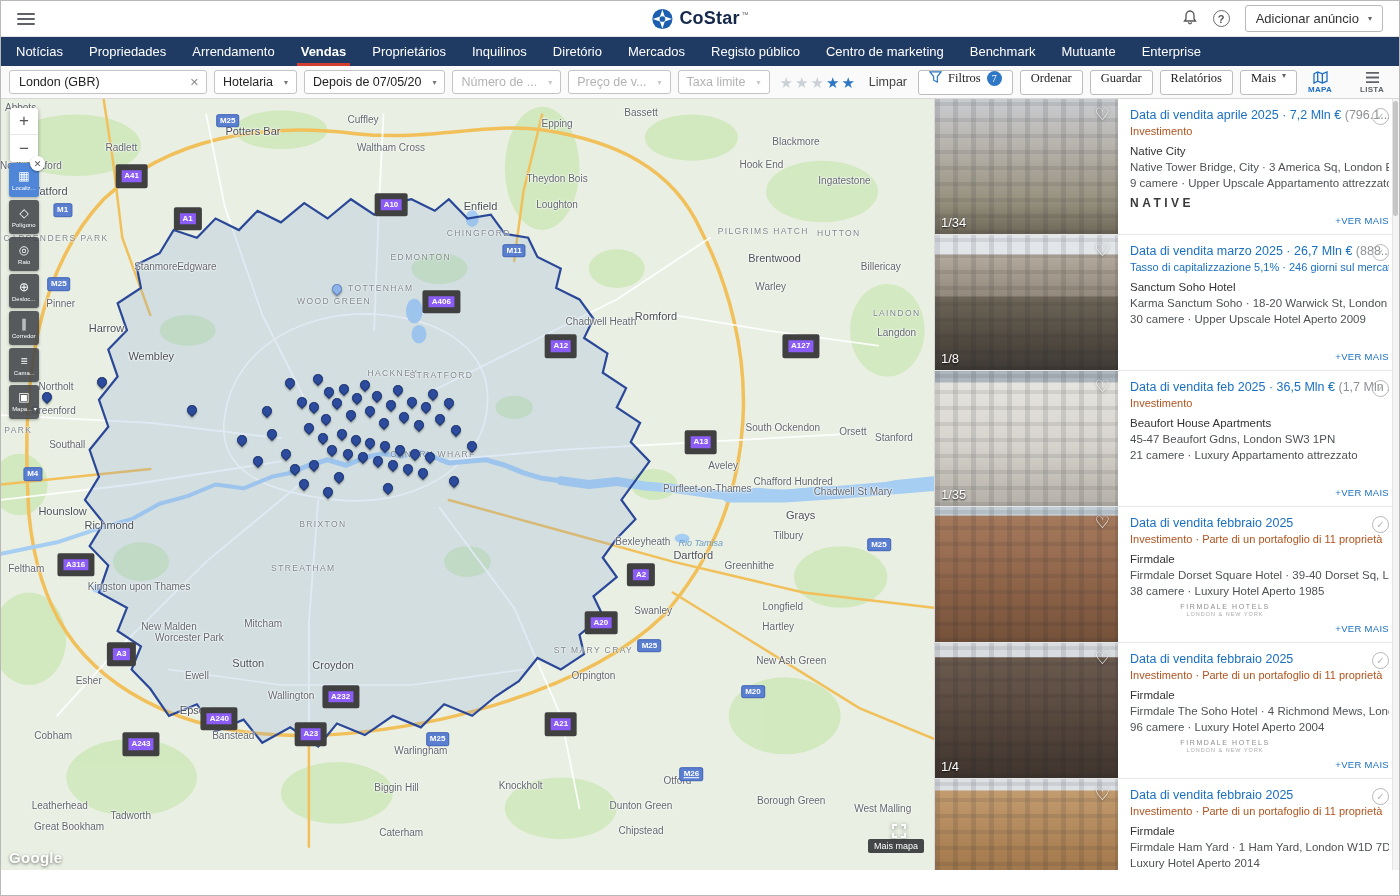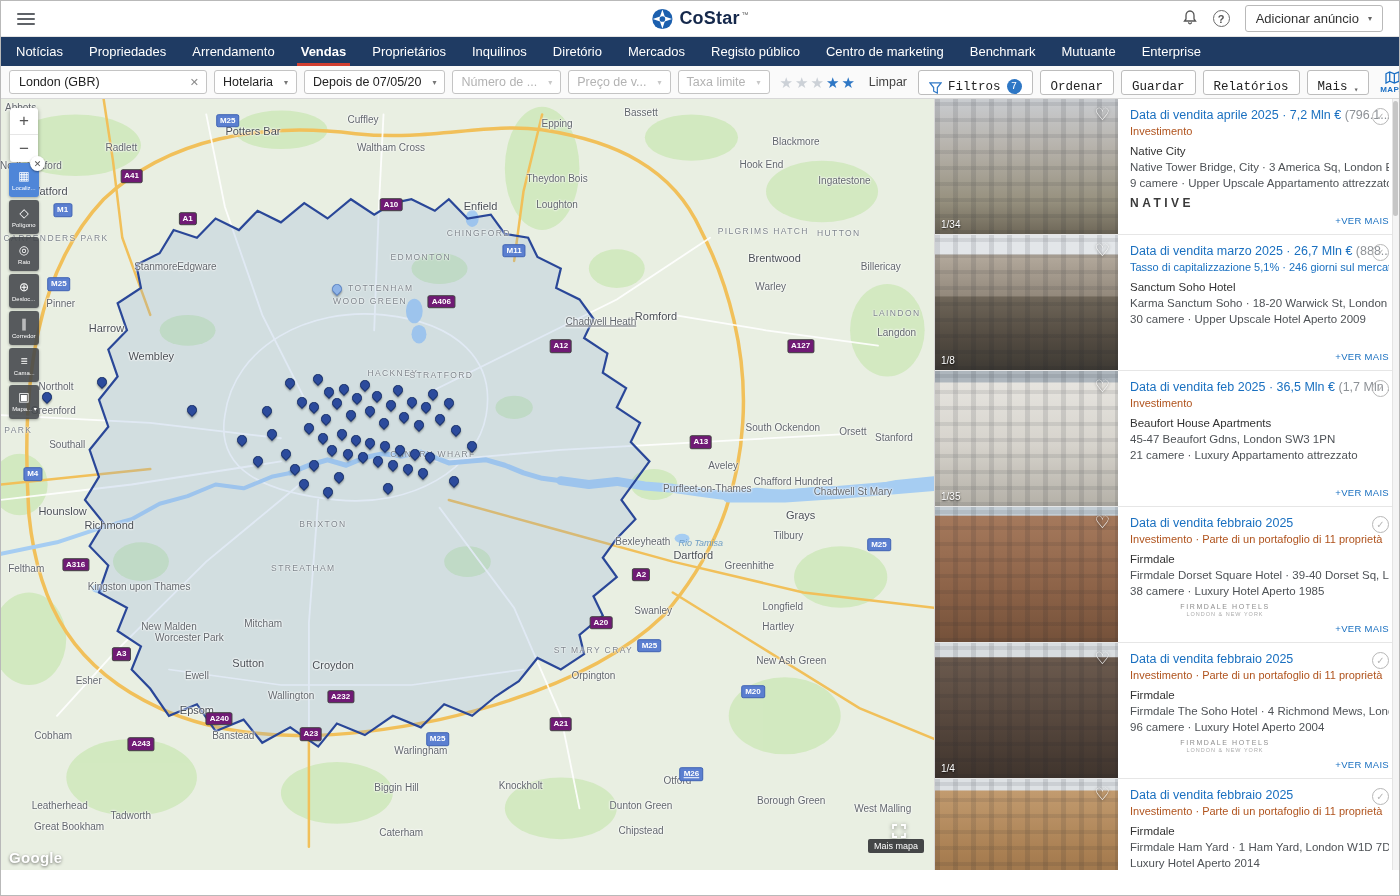--- a/index.html
+++ b/index.html
@@ -40,42 +40,42 @@
   .searchbox input{border:0;outline:0;flex:1;min-width:0;font-size:12.5px;color:#222;font-family:inherit;background:transparent}
   .clear-x{color:#8b8b8b;font-size:11px;cursor:pointer}
   .dd{height:24px;background:#fff;border:1px solid #c4c4c4;border-radius:3px;display:flex;align-items:center;padding:0 8px;gap:11px;font-size:12.5px;color:#222;cursor:pointer;white-space:nowrap}
   .dd.disabled{color:#b3b3b3}
   .dd .caret{font-size:8px;color:#777}
   .dd.disabled .caret{color:#c8c8c8}
   .stars{display:flex;gap:2px;font-size:15px;color:#ccd1d7;align-items:center;padding:0 3px;cursor:pointer}
   .star{line-height:1}
   .star.on{color:#2e77c5}
   .limpar{font-size:12.5px;color:#444;margin:0 4px;cursor:pointer;text-decoration:none}
-  .btn{height:25px;background:#fff;border:1px solid #bdbdbd;border-radius:3px;font-size:12.5px;color:#222;padding:0 10px;display:flex;align-items:flex-end;gap:6px;font-family:Liberation Mono, monospace;cursor:pointer;white-space:nowrap}
+  .btn{height:25px;background:#fff;border:1px solid #bdbdbd;border-radius:3px;font-size:12.5px;color:#222;padding:0 10px;display:flex;align-items:flex-start;gap:6px;font-family:Liberation Serif, serif;cursor:pointer;white-space:nowrap}
   .badge{background:#2e77c5;color:#fff;border-radius:50%;width:15px;height:15px;font-size:10px;display:flex;align-items:center;justify-content:center}
   .views{margin-left:auto;display:flex;align-items:flex-start;gap:20px;padding-right:6px}
   .view{display:flex;flex-direction:column;align-items:center;gap:1px;color:#5f6368;cursor:pointer;min-width:32px}
   .view.active{color:#1a6fc4}
   .vlabel{font-size:8px;font-weight:bold;letter-spacing:.3px}
   .vicon svg{display:block}
 
   
   .main{display:flex;height:771px;position:relative}
   .map{width:933px;height:100%;position:relative;background:#e9efe2;overflow:hidden;flex:none}
   .map-svg{position:absolute;inset:0;width:100%;height:100%}
   .maplayers{position:absolute;inset:0}
 
   .mlb{position:absolute;transform:translate(-50%,-50%);white-space:nowrap;pointer-events:none;z-index:3}
   .mlb.t{font-size:10px;color:#62676d;text-shadow:0 0 2px #fff,0 0 2px #fff,0 0 3px #fff}
   .mlb.T{font-size:11px;color:#4a4f55;text-shadow:0 0 2px #fff,0 0 2px #fff,0 0 3px #fff}
   .mlb.d{font-size:8.5px;letter-spacing:1.4px;color:#7e858c;text-shadow:0 0 2px #fff,0 0 2px #fff}
   .mlb.w{font-size:9px;font-style:italic;color:#6f9dc4;text-shadow:none}
   .shield{position:absolute;transform:translate(-50%,-50%);font-size:8px;font-weight:bold;color:#fff;padding:1px 3px;border-radius:2px;line-height:1.2;z-index:3;pointer-events:none}
   .shield.m{background:#5b7fd0;border:1px solid #3f63b4}
-  .shield.a{background:#701a75;border:1px solid #404040}
+  .shield.a{background:#8b5cf6;border:6px solid #404040}
 
   .pin{position:absolute;width:10px;height:10px;background:#2c4b9c;border:1px solid #18316d;border-radius:50% 50% 0 50%;transform:translate(-50%,-90%) rotate(45deg);box-shadow:1px 1px 2px rgba(0,0,0,.35);z-index:4;cursor:pointer}
   .pin.light{background:#8fb4e8;border-color:#5d85c5}
 
   .zoomctl{position:absolute;left:9px;top:9px;width:28px;background:#fff;border-radius:3px;box-shadow:0 1px 4px rgba(0,0,0,.35);overflow:hidden;z-index:6}
   .zbtn{height:27px;display:flex;align-items:center;justify-content:center;font-size:17px;color:#565656;cursor:pointer}
   .zbtn:first-child{border-bottom:1px solid #e6e6e6}
   .tool-x{position:absolute;left:29px;top:57px;width:15px;height:15px;border-radius:50%;background:#fff;box-shadow:0 1px 2px rgba(0,0,0,.4);font-size:9px;color:#555;display:flex;align-items:center;justify-content:center;z-index:7;cursor:pointer}
   .tools{position:absolute;left:8px;top:64px;display:flex;flex-direction:column;gap:3px;z-index:6}
   .tool{width:30px;height:34px;background:rgba(66,70,74,.88);border-radius:3px;color:#fff;display:flex;flex-direction:column;align-items:center;justify-content:center;gap:2px;cursor:pointer;box-shadow:0 1px 3px rgba(0,0,0,.3)}
@@ -95,21 +95,21 @@
   .card{display:flex;height:136px;border-bottom:1px solid #e6e6e6;position:relative;background:#fff}
   .photo{width:183px;flex:none;position:relative;overflow:hidden}
   .photo::before{content:'';position:absolute;inset:0;background-image:repeating-linear-gradient(90deg,rgba(25,30,40,.22) 0 5px,transparent 5px 18px),repeating-linear-gradient(0deg,rgba(25,30,40,.18) 0 4px,transparent 4px 16px);opacity:.5}
   .p1{background:linear-gradient(180deg,#c9ccd0 0%,#b7b3ac 35%,#97917f 75%,#6e6758 100%)}
   .p2{background:linear-gradient(180deg,#e3e6e9 0%,#e3e6e9 14%,#b3a99c 15%,#93897c 45%,#6f6659 46%,#544c42 75%,#3e3a34 100%)}
   .p3{background:linear-gradient(180deg,#aeb6bd 0%,#aeb6bd 8%,#e6e4df 9%,#d6d3cc 55%,#b4b0a7 100%)}
   .p4{background:linear-gradient(180deg,#c3cdd4 0%,#c3cdd4 6%,#a5795c 7%,#8d6348 60%,#74513a 100%)}
   .p5{background:linear-gradient(180deg,#d9dde0 0%,#d9dde0 10%,#6b5a4e 11%,#55463c 60%,#3f342d 100%)}
   .p6{background:linear-gradient(180deg,#dde1e4 0%,#dde1e4 8%,#c29b6f 9%,#a97f52 55%,#8a6742 100%)}
   .heart{position:absolute;top:5px;right:8px;color:#fff;font-size:17px;text-shadow:0 0 3px rgba(0,0,0,.75);z-index:2}
-  .counter{position:absolute;left:6px;bottom:4px;color:#fff;font-size:10px;text-shadow:0 1px 2px rgba(0,0,0,.9);z-index:2}
+  .counter{position:absolute;left:6px;bottom:4px;color:#fff;font-size:13px;text-shadow:0 1px 2px rgba(0,0,0,.9);z-index:2}
   .details{flex:1;min-width:0;padding:9px 10px 6px 12px;position:relative}
   .ctitle{font-size:12.5px;color:#1a70c0;white-space:nowrap;overflow:hidden;padding-right:26px;margin-bottom:3px;cursor:pointer}
   .tsuf{color:#8d9196}
   .ccap{font-size:11px;color:#1a70c0;white-space:nowrap;overflow:hidden;margin-bottom:2px}
   .ctag{font-size:11px;color:#b0531d;white-space:nowrap;overflow:hidden;margin-bottom:2px}
   .cname{font-size:11.5px;color:#333;margin-top:8px;white-space:nowrap;overflow:hidden}
   .cline{font-size:11.5px;color:#4e5256;margin-top:4px;white-space:nowrap;overflow:hidden}
   .clogo.nat{margin-top:7px;color:#3a3a3a;font-weight:bold;letter-spacing:3.5px;font-size:12px}
   .clogo.fm{display:flex;flex-direction:column;align-items:center;width:130px;margin:6px 0 0 30px;color:#8e8e8e;font-size:7px;letter-spacing:1.6px;text-align:center}
   .clogo.fm .sub{font-size:5.5px;letter-spacing:1px;color:#ababab;margin-top:1px}
@@ -322,25 +322,25 @@
           <span class="mlb d" style="left: 51.2%; top: 17.4%;">CHINGFORD</span>
           <span class="mlb d" style="left: 81.7%; top: 17.1%;">PILGRIMS HATCH</span>
           <span class="mlb d" style="left: 89.8%; top: 17.4%;">HUTTON</span>
           <span class="mlb T" style="left: 82.9%; top: 20.6%;">Brentwood</span>
           <span class="mlb d" style="left: 45%; top: 20.5%;">EDMONTON</span>
           <span class="mlb t" style="left: 94.3%; top: 21.6%;">Billericay</span>
           <span class="mlb t" style="left: 16.6%; top: 21.6%;">Stanmore</span>
           <span class="mlb t" style="left: 21%; top: 21.6%;">Edgware</span>
           <span class="mlb d" style="left: 40.7%; top: 24.5%;">TOTTENHAM</span>
           <span class="mlb t" style="left: 82.5%; top: 24.2%;">Warley</span>
-          <span class="mlb d" style="left: 35.7%; top: 26.2%; margin-left: 36px;">WOOD GREEN</span>
+          <span class="mlb d" style="left: 35.7%; top: 26.2%;">WOOD GREEN</span>
           <span class="mlb d" style="left: 5.9%; top: 18%;">CARPENDERS PARK</span>
           <span class="mlb t" style="left: 6.4%; top: 26.4%;">Pinner</span>
           <span class="mlb T" style="left: 11.3%; top: 29.7%;">Harrow</span>
-          <span class="mlb t" style="left: 64.3%; top: 28.8%; text-decoration: underline;">Chadwell Heath</span>
+          <span class="mlb t" style="left: 64.3%; top: 28.8%;">Chadwell Heath</span>
           <span class="mlb T" style="left: 70.2%; top: 28.2%;">Romford</span>
           <span class="mlb d" style="left: 96%; top: 27.8%;">LAINDON</span>
           <span class="mlb t" style="left: 96%; top: 30.2%;">Langdon</span>
           <span class="mlb T" style="left: 16.1%; top: 33.3%;">Wembley</span>
           <span class="mlb d" style="left: 42%; top: 35.6%;">HACKNEY</span>
           <span class="mlb d" style="left: 47.2%; top: 35.8%;">STRATFORD</span>
           <span class="mlb t" style="left: 5.9%; top: 37.2%;">Northolt</span>
           <span class="mlb t" style="left: 5.6%; top: 40.4%;">Greenford</span>
           <span class="mlb t" style="left: 7.1%; top: 44.7%;">Southall</span>
           <span class="mlb d" style="left: 0.9%; top: 42.9%;">EY PARK</span>

